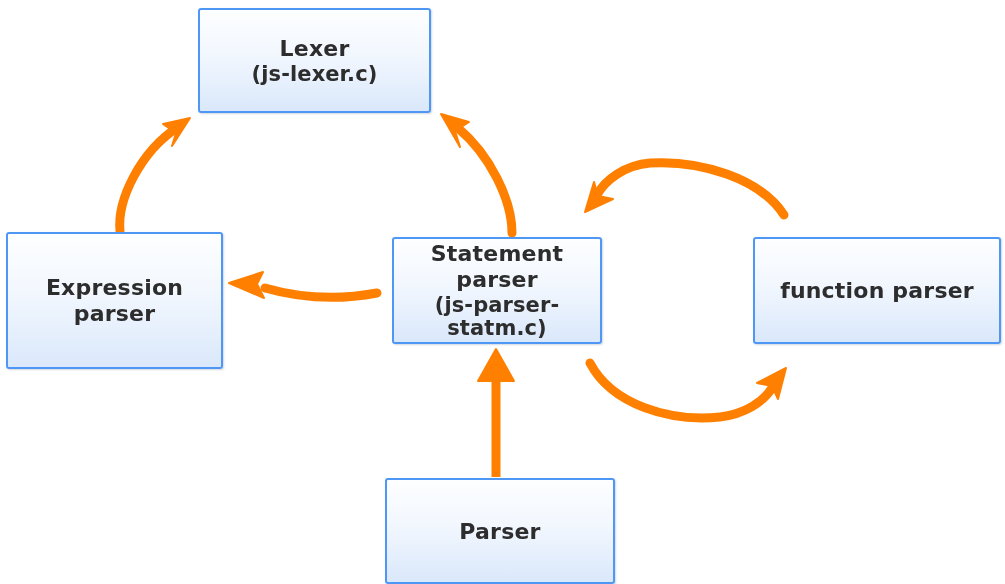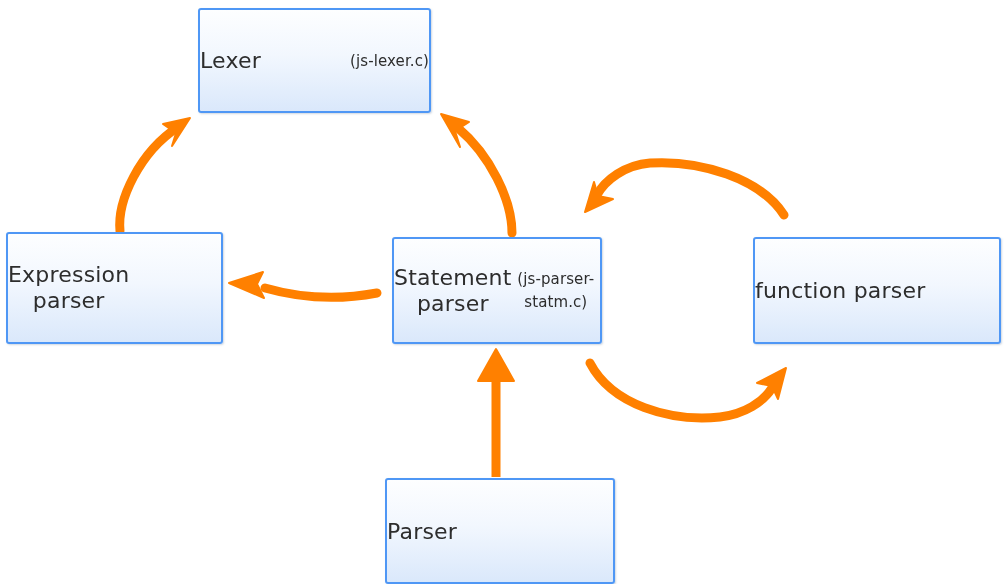--- a/index.html
+++ b/index.html
@@ -26,44 +26,45 @@
     pointer-events: none;
   }
   .node {
     position: absolute;
     box-sizing: border-box;
     border: 2px solid #4f97f5;
     border-radius: 3px;
     background: linear-gradient(to bottom, #fdfeff 0%, #f2f7fe 45%, #dae8fb 100%);
     box-shadow: 1px 1px 2px rgba(120,140,165,0.35);
     display: flex;
-    flex-direction: row;
+    flex-direction: column;
     align-items: center;
-    justify-content: space-between;
+    justify-content: center;
     text-align: center;
     color: #2b2b2b;
     z-index: 2;
+    font-weight: bold;
   }
   .node .title {
     font-size: 22px;
     line-height: 27px;
     letter-spacing: 0.2px;
     color: #2d2d2d;
     white-space: pre-line;
   }
   .node .sub {
-    font-size: 15px;
+    font-size: 21px;
     line-height: 23px;
     letter-spacing: 0.1px;
     color: #2d2d2d;
     margin-top: 1px;
   }
   
   #node-lexer      { left: 198px; top: 8px;   width: 233px; height: 105px; }
-  #node-expression { left: 6px;   top: 232px; width: 217px; height: 112px; }
+  #node-expression { left: 6px;   top: 232px; width: 217px; height: 137px; }
   #node-statement  { left: 392px; top: 237px; width: 210px; height: 107px; }
   #node-function   { left: 753px; top: 237px; width: 248px; height: 107px; }
   #node-parser     { left: 385px; top: 478px; width: 230px; height: 106px; }
   #node-expression .title,
   #node-statement  .title { line-height: 26px; }
 </style>
 </head>
 <body>
 
 <div id="canvas">

